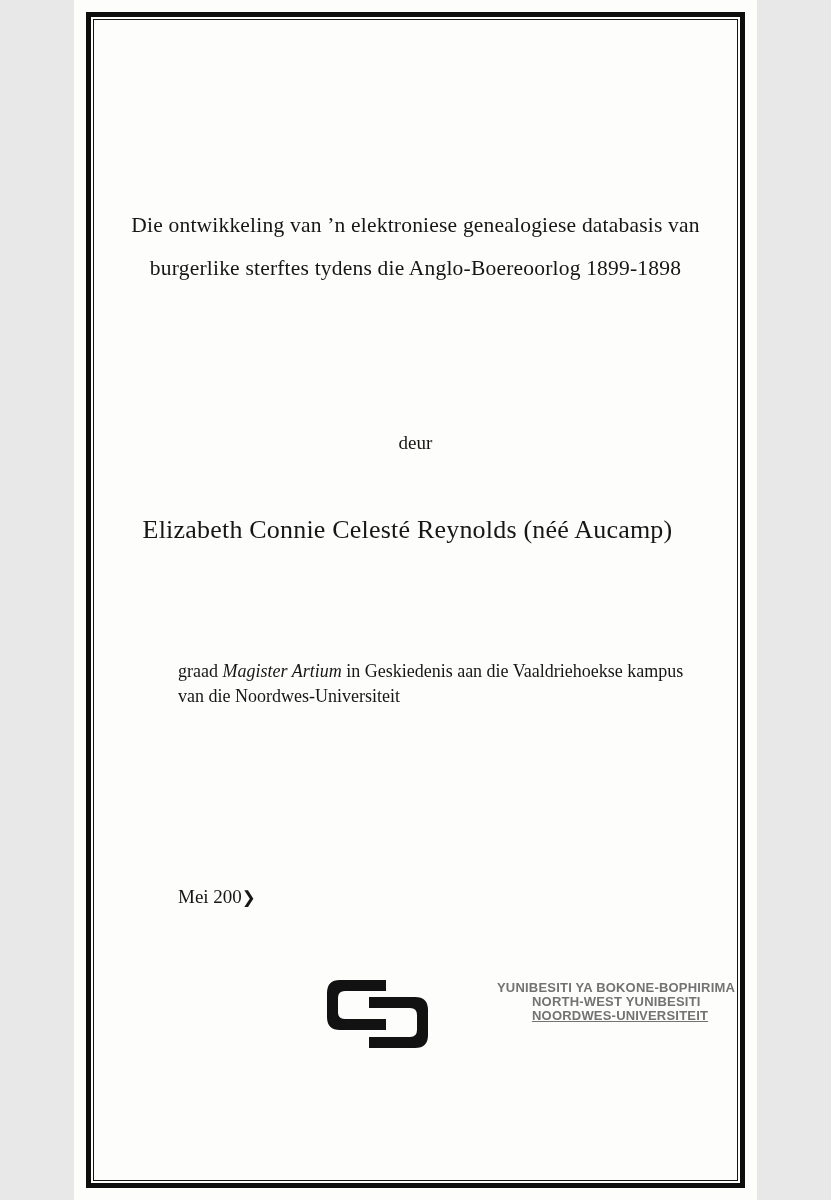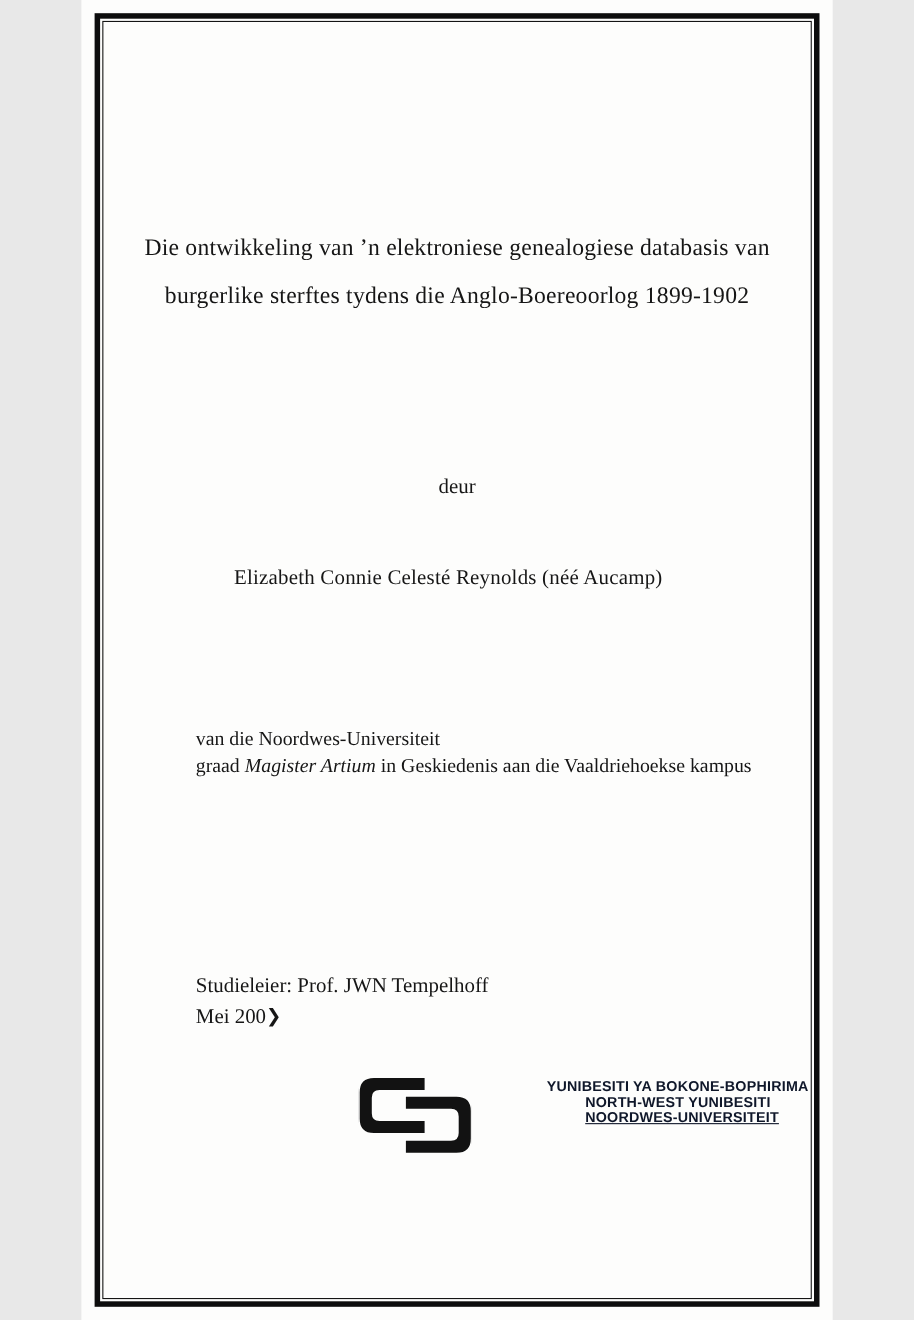--- a/index.html
+++ b/index.html
@@ -48,21 +48,21 @@
     right: 0;
     text-align: center;
     font-size: 19px;
   }
   .author {
     position: absolute;
     top: 515px;
     left: 0;
     right: 16px;
     text-align: center;
-    font-size: 19px;
+    font-size: 26px;
     letter-spacing: 0.2px;
   }
   .statement {
     position: absolute;
     top: 659px;
     left: 104px;
     width: 624px;
     font-size: 18px;
     line-height: 24.6px;
   }
@@ -100,51 +100,50 @@
   .logo-names {
     margin-left: -35px;
     padding-top: 2px;
     width: 252px;
     text-align: center;
     font-family: "Liberation Sans", sans-serif;
     font-weight: 700;
     font-size: 13px;
     line-height: 14.2px;
     letter-spacing: 0.2px;
-    color: #0f172a;
+    color: #737373;
     white-space: nowrap;
   }
   .logo-names .l1 { margin-left: 103px; }   
   .logo-names .l2 { margin-left: 138px; }
   .logo-names .l3 { margin-left: 138px; text-decoration: underline; }
 </style>
 </head>
 <body>
 
 <div class="page">
 
   <div class="frame-outer"></div>
   <div class="frame-inner"></div>
 
   <div class="thesis-title">
     <div>Die ontwikkeling van ’n elektroniese genealogiese databasis van</div>
-    <div>burgerlike sterftes tydens die Anglo-Boereoorlog 1899-1902</div>
+    <div>burgerlike sterftes tydens die Anglo-Boereoorlog 1899-1898</div>
   </div>
 
   <div class="byline">deur</div>
 
   <div class="author">Elizabeth Connie Celesté Reynolds (néé Aucamp)</div>
 
   <div class="statement">
+    <div><span>graad </span><i>Magister Artium</i><span> in Geskiedenis aan die Vaaldriehoekse kampus</span></div>
     <div>van die Noordwes-Universiteit</div>
-    <div><span>graad </span><i>Magister Artium</i><span> in Geskiedenis aan die Vaaldriehoekse kampus</span></div>
   </div>
 
   <div class="supervisor-block">
-    <div>Studieleier: Prof. JWN Tempelhoff</div>
     <div><span>Mei 200</span><span class="date-glyph">❯</span></div>
   </div>
 
   <div class="logo">
     <svg class="logo-mark" viewBox="0 0 103 70" xmlns="http://www.w3.org/2000/svg" aria-hidden="true">
 
       <path fill="#121212" stroke="#fdfdfc" stroke-width="2" d="M61,0 L14,0 Q0,0 0,14 L0,38 Q0,52 14,52 L61,52 L61,39 L19,39 Q13,39 13,33 L13,19 Q13,13 19,13 L61,13 Z"></path>
 
       <g transform="translate(26,17)">
         <path fill="#121212" stroke="#fdfdfc" stroke-width="2" d="M16,0 L63,0 Q77,0 77,14 L77,39 Q77,53 63,53 L16,53 L16,40 L58,40 Q64,40 64,34 L64,19 Q64,13 58,13 L16,13 Z"></path>

